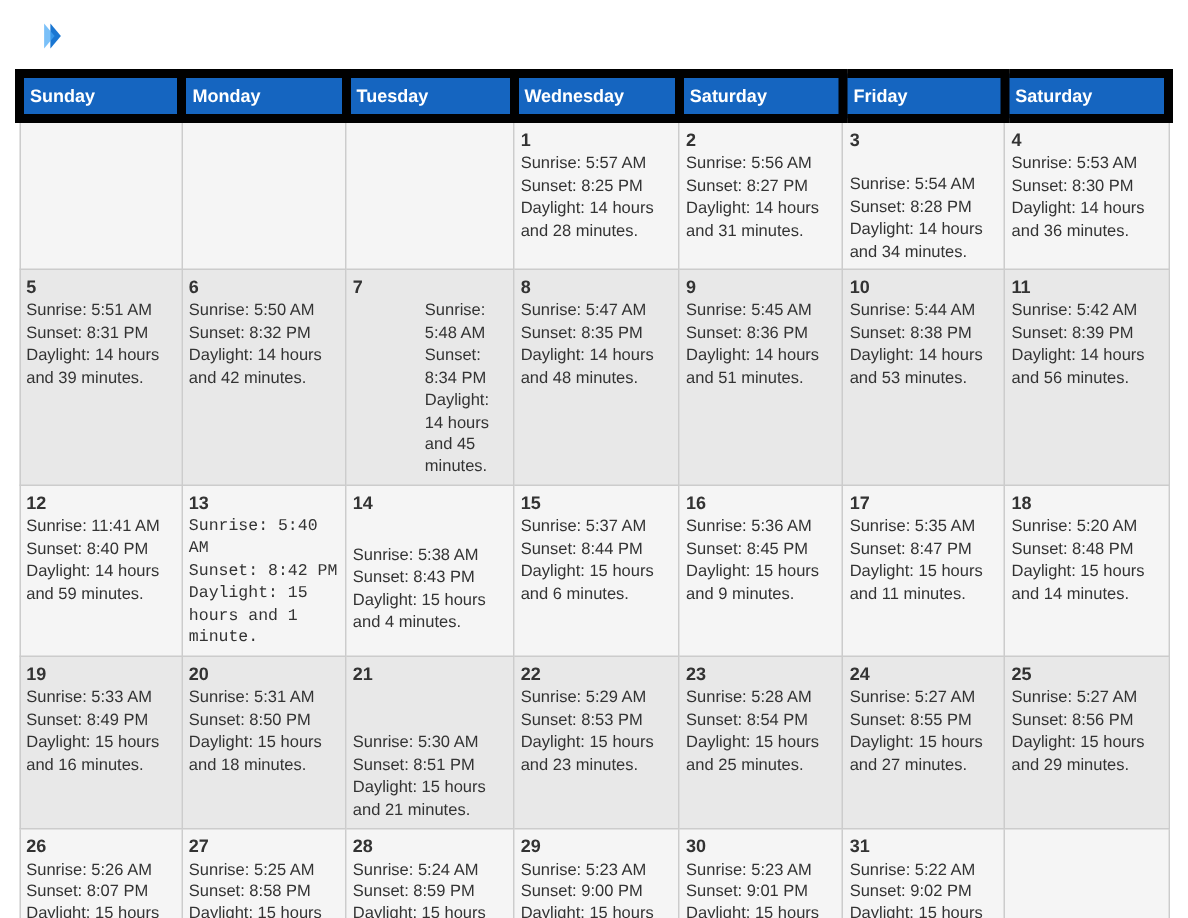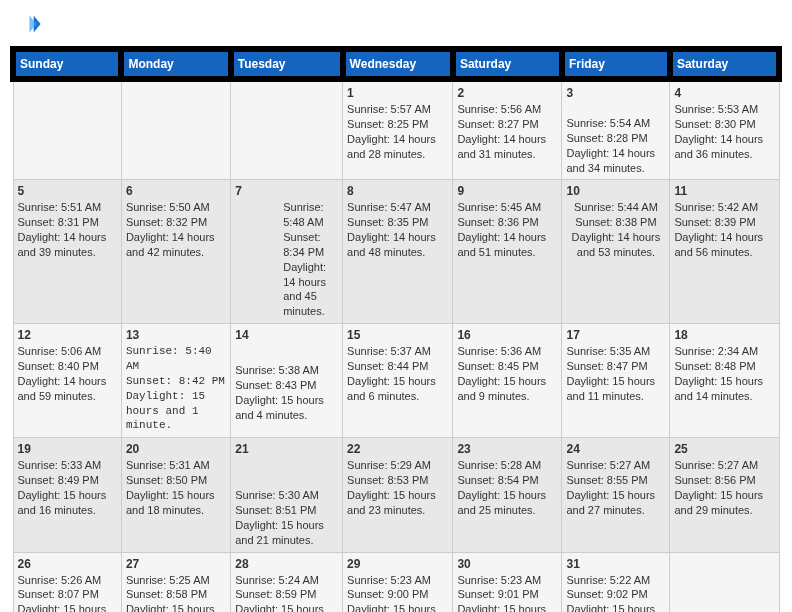--- a/index.html
+++ b/index.html
@@ -169,35 +169,35 @@
 Daylight: 14 hours and 48 minutes.</div>
         </td>
         <td>
           <div class="day-num">9</div>
           <div class="cell-info" style="white-space: pre-line;">Sunrise: 5:45 AM
 Sunset: 8:36 PM
 Daylight: 14 hours and 51 minutes.</div>
         </td>
         <td>
           <div class="day-num">10</div>
-          <div class="cell-info" style="white-space: pre-line; text-align: center;">Sunrise: 5:44 AM
+          <div class="cell-info" style="white-space: pre-line;">Sunrise: 5:44 AM
 Sunset: 8:38 PM
 Daylight: 14 hours and 53 minutes.</div>
         </td>
         <td>
           <div class="day-num">11</div>
           <div class="cell-info" style="white-space: pre-line;">Sunrise: 5:42 AM
 Sunset: 8:39 PM
 Daylight: 14 hours and 56 minutes.</div>
         </td>
       </tr>
       <tr>
         <td>
           <div class="day-num">12</div>
-          <div class="cell-info" style="white-space: pre-line;">Sunrise: 5:06 AM
+          <div class="cell-info" style="white-space: pre-line;">Sunrise: 11:41 AM
 Sunset: 8:40 PM
 Daylight: 14 hours and 59 minutes.</div>
         </td>
         <td>
           <div class="day-num">13</div>
           <div class="cell-info" style="white-space: pre-line; font-family: Liberation Mono, monospace;">Sunrise: 5:40 AM
 Sunset: 8:42 PM
 Daylight: 15 hours and 1 minute.</div>
         </td>
         <td>
@@ -219,21 +219,21 @@
 Daylight: 15 hours and 9 minutes.</div>
         </td>
         <td>
           <div class="day-num">17</div>
           <div class="cell-info" style="white-space: pre-line;">Sunrise: 5:35 AM
 Sunset: 8:47 PM
 Daylight: 15 hours and 11 minutes.</div>
         </td>
         <td>
           <div class="day-num">18</div>
-          <div class="cell-info" style="white-space: pre-line;">Sunrise: 2:34 AM
+          <div class="cell-info" style="white-space: pre-line;">Sunrise: 5:20 AM
 Sunset: 8:48 PM
 Daylight: 15 hours and 14 minutes.</div>
         </td>
       </tr>
       <tr>
         <td>
           <div class="day-num">19</div>
           <div class="cell-info" style="white-space: pre-line;">Sunrise: 5:33 AM
 Sunset: 8:49 PM
 Daylight: 15 hours and 16 minutes.</div>

